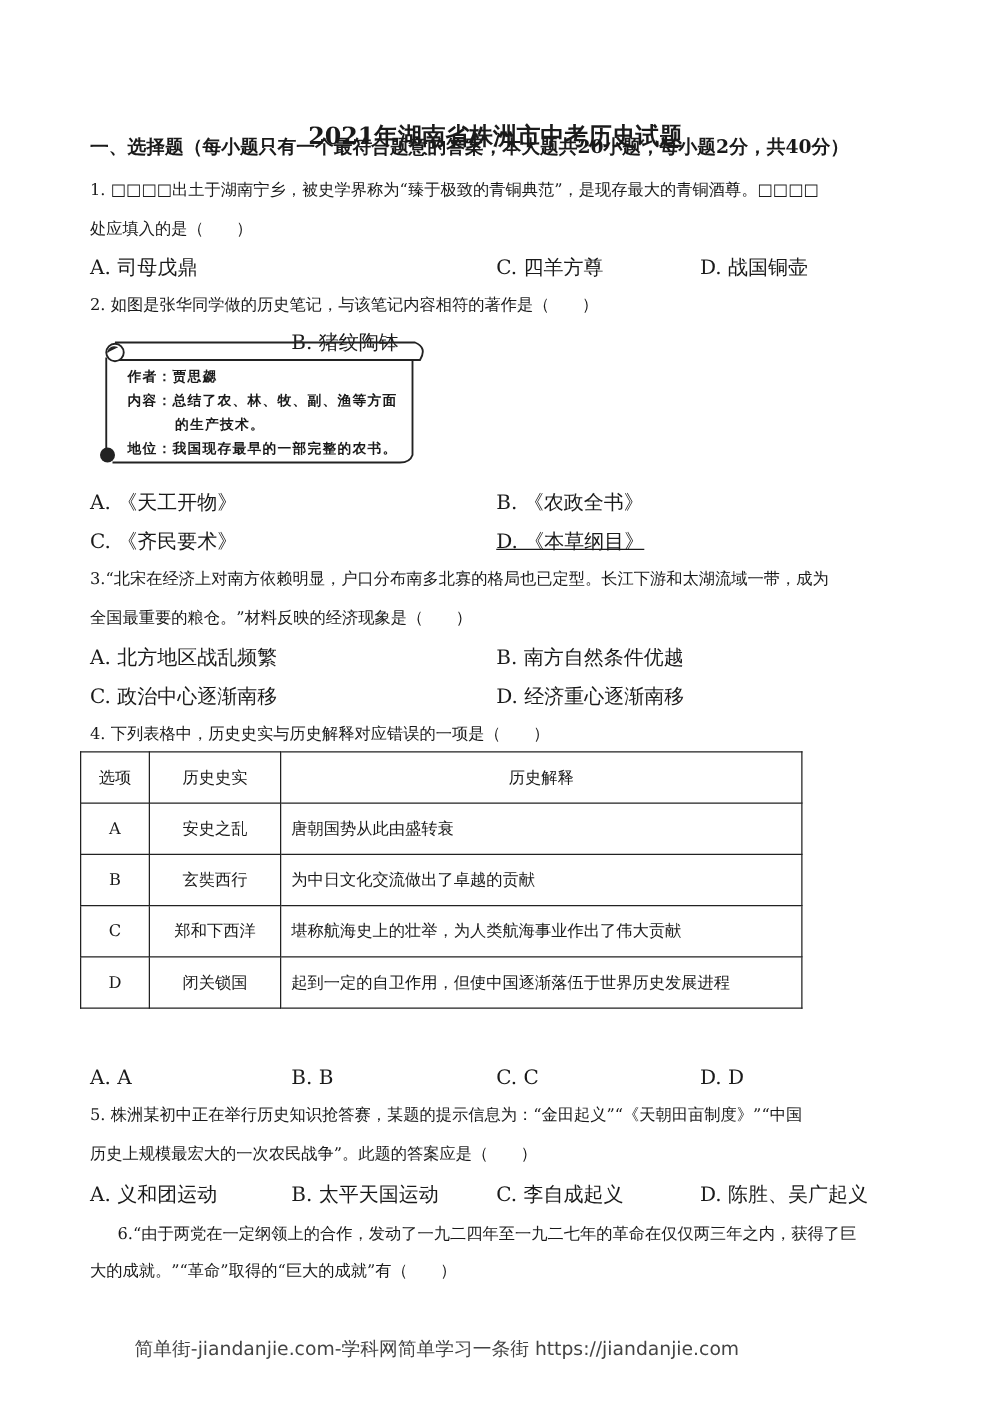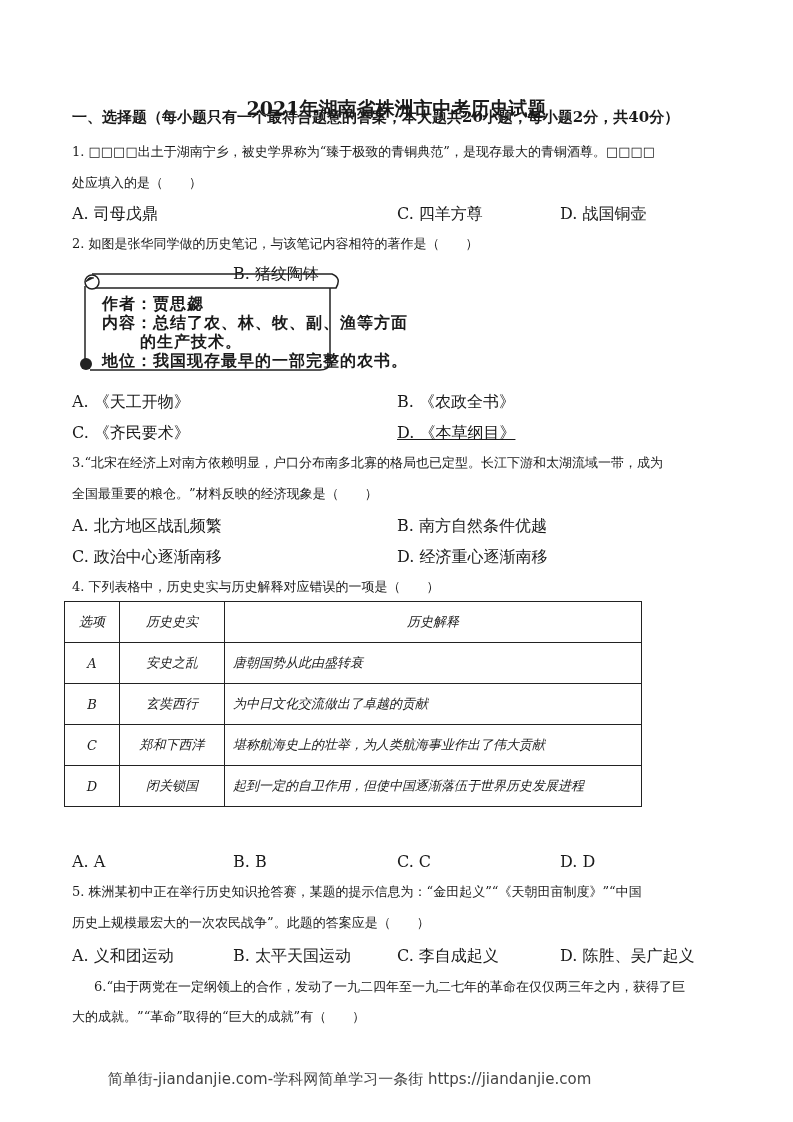--- a/index.html
+++ b/index.html
@@ -7,25 +7,25 @@
          font-family: "DejaVu Serif", "Liberation Serif", serif; color: #1a1a1a; }
   .abs { position: absolute; white-space: nowrap; }
   .title { left: 0; width: 793px; top: 96px; text-align: center; font-size: 19px; font-weight: bold; }
   .section { left: 72px; top: 108px; font-size: 15px; font-weight: bold; top: 110px; }
   .line { font-size: 13px; left: 72px; }
   .opt { font-size: 16px; }
   .note {
     position: absolute; left: 80px; top: 268px; width: 258px; height: 104px;
   }
   .note svg { position: absolute; left: 0; top: 0; }
-  .note-line { position: absolute; font-size: 16px; font-weight: bold; white-space: nowrap;
+  .note-line { position: absolute; font-size: 11px; font-weight: bold; white-space: nowrap;
                font-family: "DejaVu Sans", sans-serif; letter-spacing: 1px; }
   table.hist { position: absolute; left: 64px; top: 601px; border-collapse: collapse;
                font-size: 13px; }
-  table.hist td { border: 1.5px solid #222; height: 40px; padding: 0; font-style: italic; }
+  table.hist td { border: 1.5px solid #222; height: 40px; padding: 0; }
   table.hist td.c0 { width: 54px; text-align: center; }
   table.hist td.c1 { width: 104px; text-align: center; }
   table.hist td.c2 { width: 408px; padding-left: 8px; }
   table.hist tr.head td.c2 { text-align: center; padding-left: 0; }
   .footer { left: 0; width: 699px; top: 1070px; text-align: center; font-size: 15px;
             font-family: "DejaVu Sans", sans-serif; color: #444; }
 </style>
 </head>
 <body>
 

